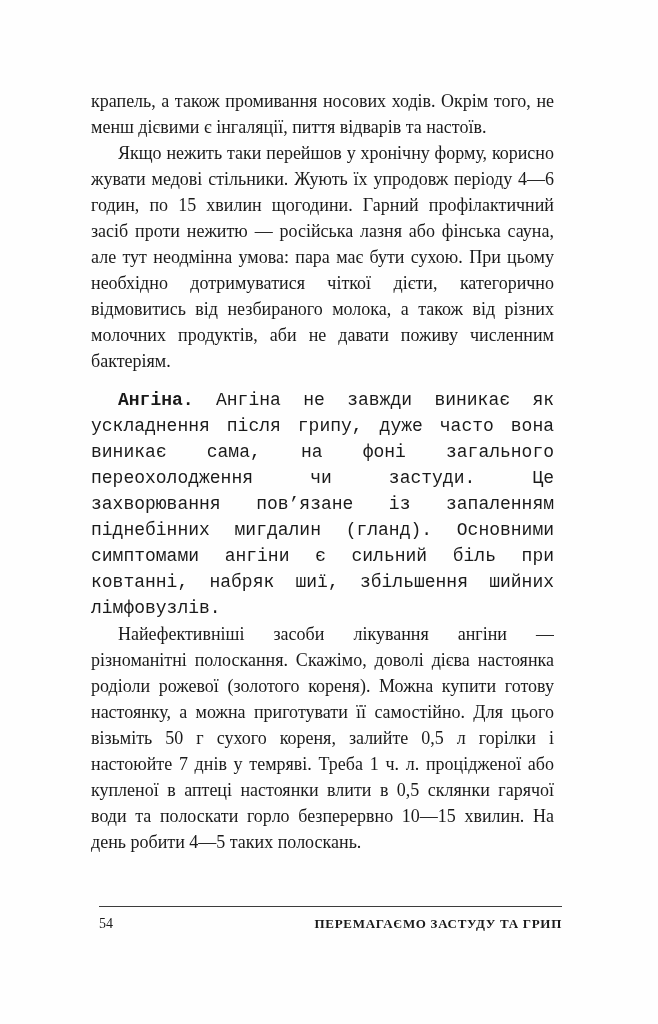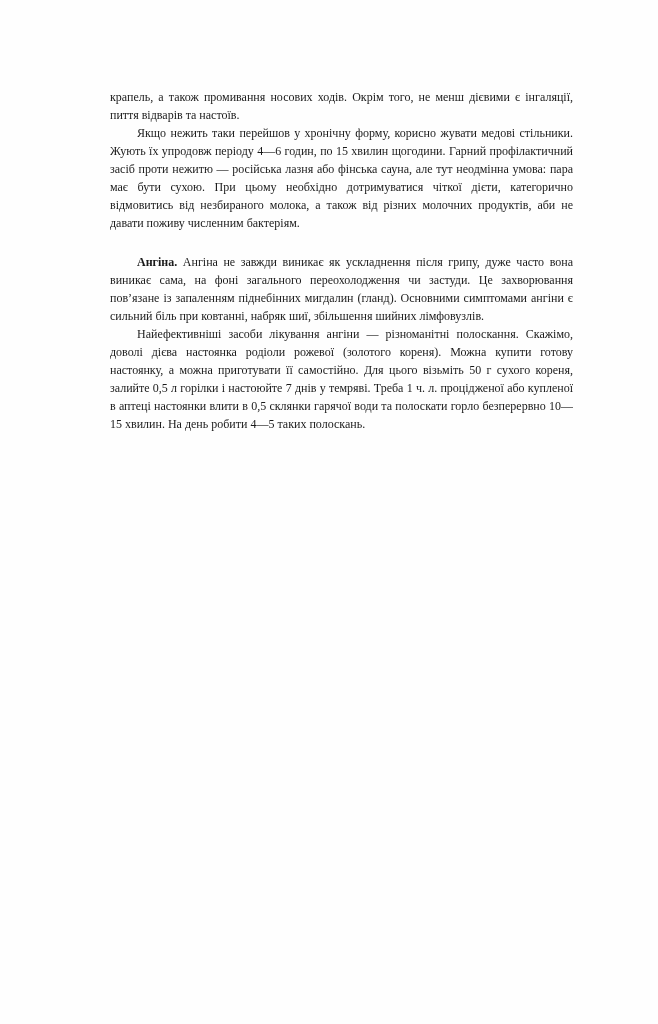--- a/index.html
+++ b/index.html
@@ -11,38 +11,39 @@
     position: relative;
     width: 658px;
     height: 1024px;
     background: #fefefe;
     font-family: "Liberation Serif", "DejaVu Serif", serif;
     color: #1a1a1a;
     overflow: hidden;
   }
   .text-block {
     position: absolute;
-    left: 110px;
+    left: 91px;
     top: 88px;
     width: 463px;
     height: 812px;
-    font-size: 12px;
-    line-height: 18px;
+    font-size: 18px;
+    line-height: 26px;
     text-align: justify;
     overflow: hidden;
   }
   .para {
     margin: 0;
     text-indent: 27px;
   }
   .para.continuation {
     text-indent: 0;
   }
   .para.section-start {
-    margin-top: 21px;
+    margin-top: 13px;
+    font-family: Liberation Mono, monospace;
   }
   .para .lead {
     font-weight: bold;
   }
   .footer {
     position: absolute;
     left: 99px;
     width: 463px;
     top: 906px;
   }
@@ -78,14 +79,21 @@
 
     <p class="para">Якщо нежить таки перейшов у хронічну форму, корисно жувати медові стільники. Жують їх упродовж періоду 4—6 годин, по 15 хвилин щогодини. Гарний профілактичний засіб проти нежитю — російська лазня або фінська сауна, але тут неодмінна умова: пара має бути сухою. При цьому необхідно дотримуватися чіткої дієти, категорично відмовитись від незбираного молока, а також від різних молочних продуктів, аби не давати поживу численним бактеріям.</p>
 
 
     <p class="para section-start"><span class="lead">Ангіна.</span><span> Ангіна не завжди виникає як ускладнення після грипу, дуже часто вона виникає сама, на фоні загального переохолодження чи застуди. Це захворювання пов’язане із запаленням піднебінних мигдалин (гланд). Основними симптомами ангіни є сильний біль при ковтанні, набряк шиї, збільшення шийних лімфовузлів.</span></p>
 
     <p class="para">Найефективніші засоби лікування ангіни — різноманітні полоскання. Скажімо, доволі дієва настоянка родіоли рожевої (золотого кореня). Можна купити готову настоянку, а можна приготувати її самостійно. Для цього візьміть 50 г сухого кореня, залийте 0,5 л горілки і настоюйте 7 днів у темряві. Треба 1 ч. л. процідженої або купленої в аптеці настоянки влити в 0,5 склянки гарячої води та полоскати горло безперервно 10—15 хвилин. На день робити 4—5 таких полоскань.</p>
 
   </div>
 
+  <div class="footer">
+    <div class="footer-divider"></div>
+    <div class="footer-row">
+      <span class="page-num">54</span>
+      <span class="running-title">ПЕРЕМАГАЄМО ЗАСТУДУ ТА ГРИП</span>
+    </div>
+  </div>
 
 </div>
 
 </body></html>

